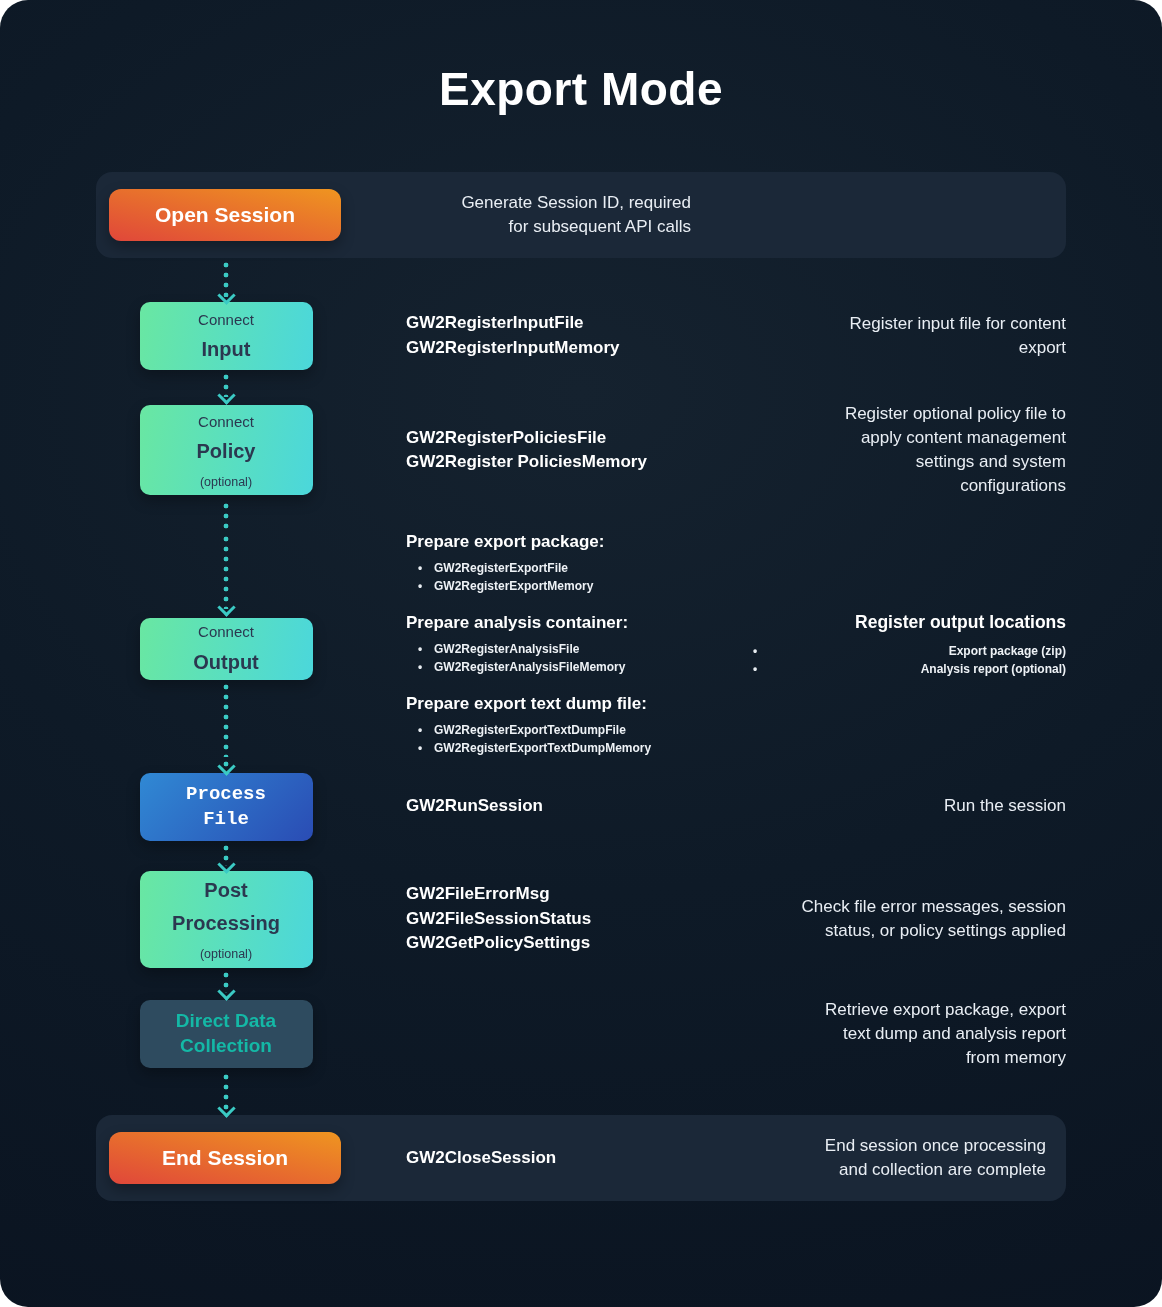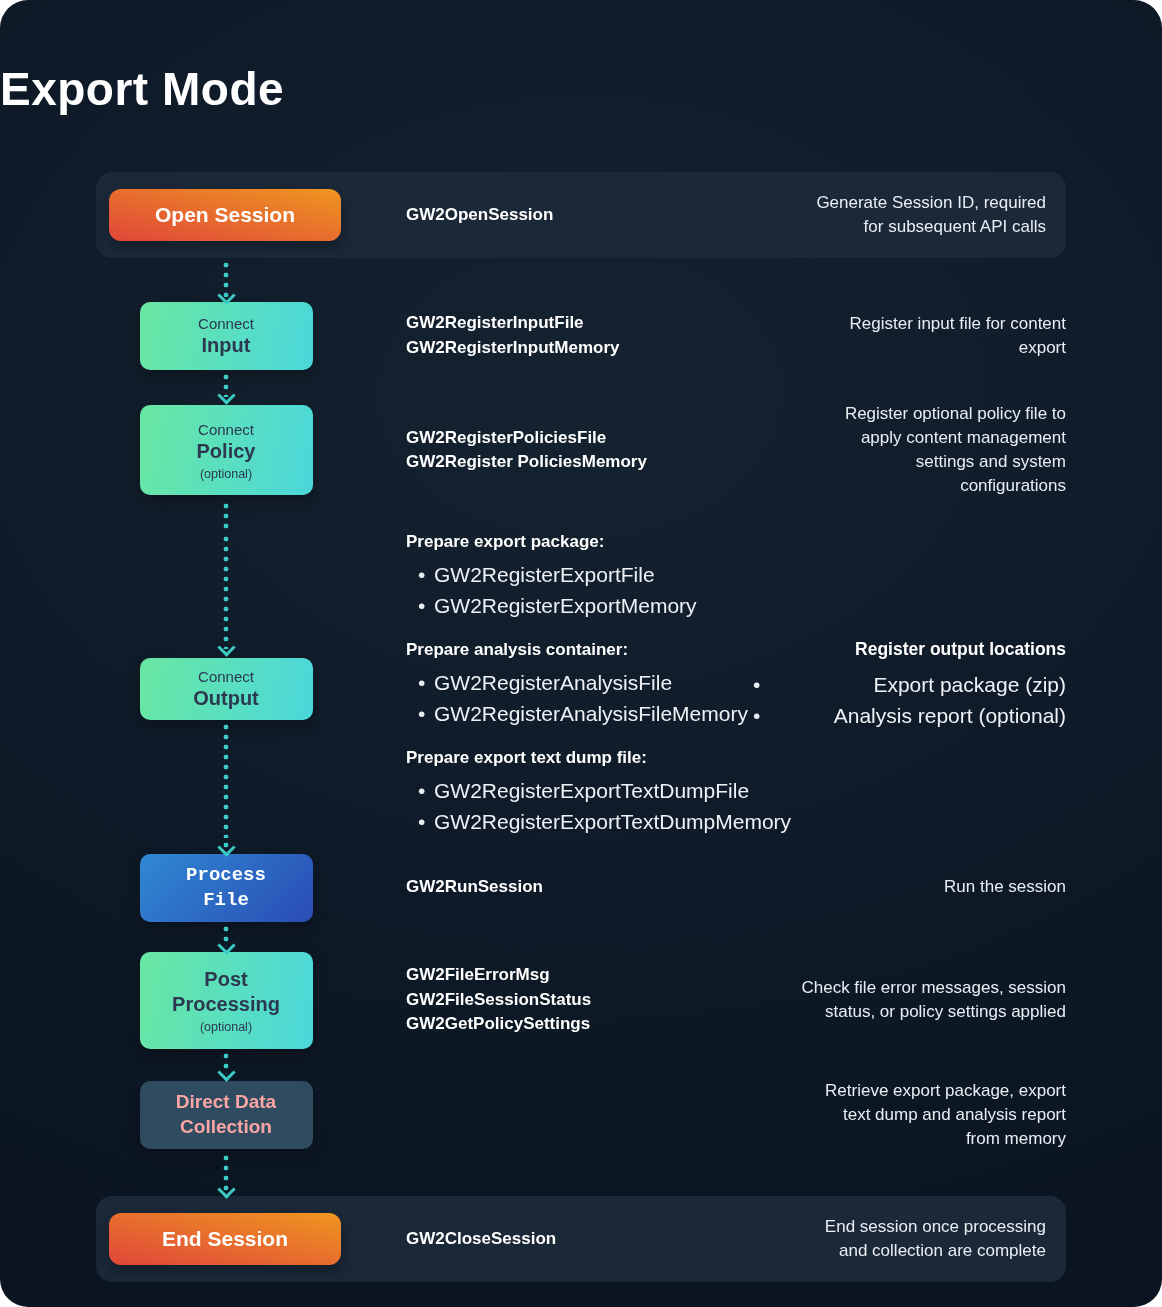--- a/index.html
+++ b/index.html
@@ -2,79 +2,76 @@
 <html><head>
 <meta charset="utf-8">
 <style>
   html,body{margin:0;padding:0;background:#ffffff;}
   .page{
     width:1162px;height:1307px;border-radius:28px;overflow:hidden;box-sizing:border-box;
     padding-top:62px;
     background:radial-gradient(ellipse 130% 85% at 50% 30%, #15222f 0%, #0e1a27 45%, #0a1320 100%);
     font-family:"Liberation Sans", sans-serif;
   }
-  .title{margin:0 0 56px 0;color:#ffffff;font-size:46px;font-weight:700;letter-spacing:.5px;}
+  .title{margin:0 0 56px 0;text-align:center;color:#ffffff;font-size:46px;font-weight:700;letter-spacing:.5px;}
   .flow{width:970px;margin:12px auto;}
 
   .row{display:grid;grid-template-columns:260px 335px 1fr;align-items:center;}
   .panel{background:#1b2838;border-radius:16px;padding:17px 20px 17px 13px;grid-template-columns:247px 335px 1fr;}
 
   .col-api{padding-left:50px;}
   .api-line{color:#ffffff;font-weight:700;font-size:17px;line-height:1.45;}
   .col-desc{padding-left:50px;color:#e9eef4;font-size:17px;line-height:1.42;white-space:pre-line;text-align:right;}
 
   .btn{width:232px;height:52px;border-radius:12px;display:flex;align-items:center;justify-content:center;
     color:#fff;font-weight:700;font-size:21px;
     background:linear-gradient(to top right,#e0473a,#ef9520);
     box-shadow:0 6px 14px rgba(0,0,0,.3);}
 
   .box{width:173px;margin:0 auto;border-radius:10px;display:flex;flex-direction:column;align-items:center;justify-content:center;
     box-shadow:0 6px 14px rgba(0,0,0,.28);text-align:center;}
   .h62{height:62px;} .h68{height:68px;} .h90{height:90px;} .h97{height:97px;}
-  .teal{background:linear-gradient(100deg,#69e7a2,#4bd7db);color:#2b3850;}
+  .teal{background:linear-gradient(100deg,#69e7a2,#4bd7db);color:#2b3850;gap:8px;}
   .blue{background:linear-gradient(135deg,#3089d4,#2a4cb4);color:#ffffff;font-family:Liberation Mono, monospace;}
-  .slate{background:#2e4b5f;color:#fca5a5;}
+  .slate{background:#2e4b5f;color:#14b8a6;}
   .box-top{font-size:15px;font-weight:400;line-height:1.3;}
   .box-main{font-size:20px;font-weight:700;line-height:1.25;}
   .box-note{font-size:12.5px;margin-top:3px;}
   .box-line{font-size:19px;font-weight:700;line-height:1.3;}
 
   .arrow{width:260px;display:flex;flex-direction:column;align-items:center;}
   .dots{flex:1 1 auto;width:6px;
     background-image:radial-gradient(circle,#3bcac4 2.1px,rgba(0,0,0,0) 2.7px);
     background-size:6px 10px;background-repeat:repeat-y;background-position:50% 2px;}
   .chev{flex:0 0 auto;width:10px;height:10px;border-right:3px solid #3bcac4;border-bottom:3px solid #3bcac4;
     transform:rotate(45deg);margin-top:-8px;}
   .a44{height:44px;} .a32{height:32px;} .a33{height:33px;} .a16{height:16px;} .a30{height:30px;} .a45{height:45px;}
 
   .stage-stretch{align-self:stretch;display:flex;flex-direction:column;align-items:center;}
   .row-output{align-items:center;}
 
   .group{margin-bottom:18px;}
   .group:last-child{margin-bottom:0;}
   .group-heading{color:#ffffff;font-weight:700;font-size:17px;margin-bottom:7px;}
   .bullets{list-style:none;margin:0;padding:0 0 0 12px;}
-  .bullets li{color:#eef2f6;font-size:21px;line-height:1.5;padding-left:16px;position:relative;}
+  .bullets li{color:#eef2f6;font-size:12px;line-height:1.5;padding-left:16px;position:relative;font-weight:bold;}
   .bullets li::before{content:"\2022";position:absolute;left:0;color:#e8edf2;}
   .col-desc .group-heading{font-size:17.5px;}
 </style>
 </head>
 <body>
 
 <div class="page">
   <h1 class="title">Export Mode</h1>
 
   <div class="flow">
 
     <section class="row panel">
       <div class="col col-stage">
         <div class="btn">Open Session</div>
-      </div>
-      <div class="col col-api">
-        <div class="api-line">GW2OpenSession</div>
       </div>
       <div class="col col-desc">Generate Session ID, required
 for subsequent API calls</div>
     </section>
 
     <div class="arrow a44">
         <div class="dots"></div>
         <div class="chev"></div>
       </div>
 

